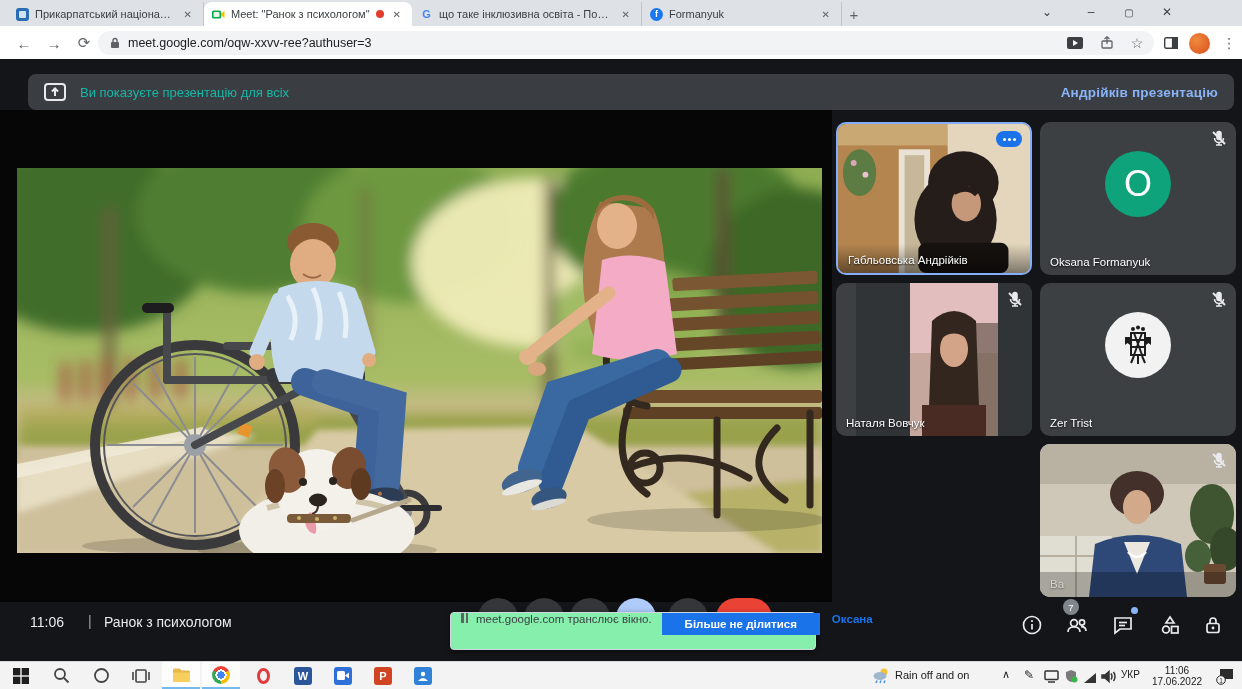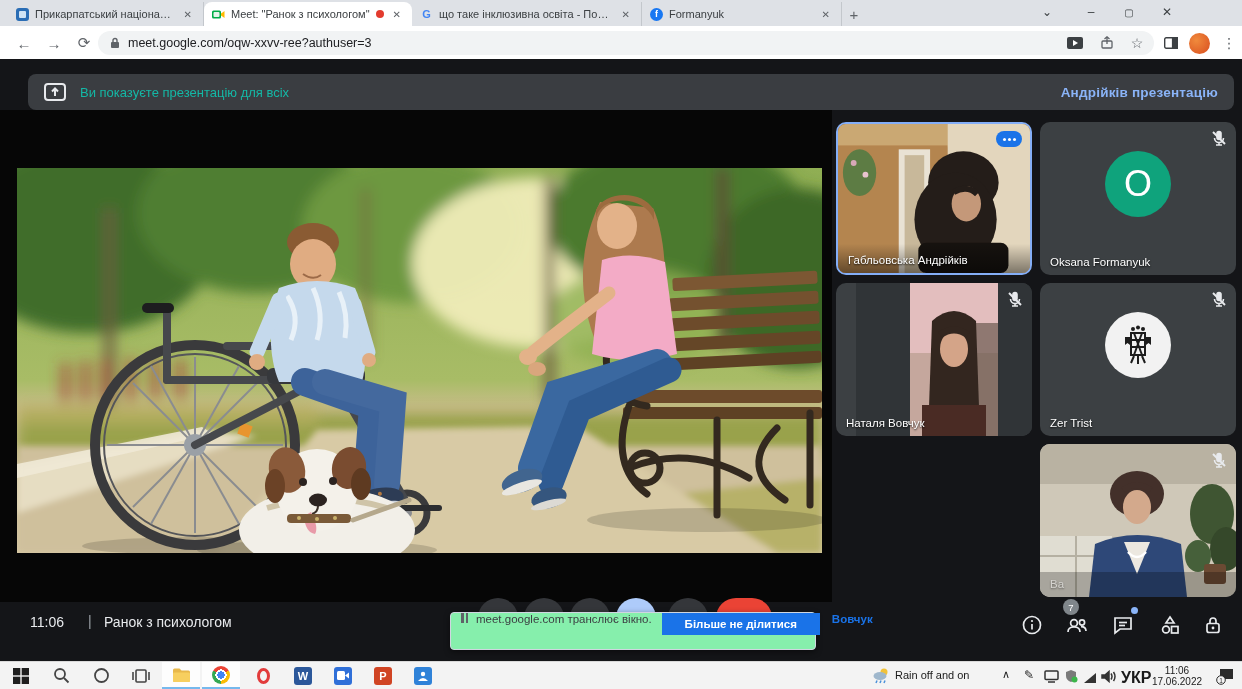--- a/index.html
+++ b/index.html
@@ -471,21 +471,21 @@
   <div class="ctrl" style="left:668px;"></div>
   <div class="ctrl red" style="left:716px;"></div>
 
   <div class="sharebar">
     <span class="pause-ic">
         <i></i>
         <i></i>
       </span>
     <span class="share-msg">meet.google.com транслює вікно.</span>
     <span class="share-btn">Більше не ділитися</span>
-    <span class="share-hide">Вовчук</span>
+    <span class="share-hide">Оксана</span>
   </div>
 
   <div class="badge7">7</div>
   <div class="chatdot"></div>
   <div class="ficon" style="left:1020px;">
     <svg width="22" height="22" viewBox="0 0 22 22" fill="none" stroke="#e8eaed" stroke-width="1.7">
         <circle cx="11" cy="11" r="8.5"></circle>
         <line x1="11" y1="10" x2="11" y2="15.5"></line>
         <circle cx="11" cy="7" r="1.1" fill="#e8eaed" stroke="none"></circle>
       </svg>
@@ -610,21 +610,21 @@
       <svg width="14" height="12" viewBox="0 0 14 12" fill="#333">
           <polygon points="1,11 13,11 13,1"></polygon>
         </svg>
     </div>
     <div class="abs" style="left:1101px;top:7px;">
       <svg width="15" height="13" viewBox="0 0 15 13" fill="none" stroke="#333" stroke-width="1.5">
           <path d="M1,5 h3 l4,-3.5 v10 L4,8 H1 Z" fill="#333"></path>
           <path d="M10,3.5 q2,3 0,6 M12.5,2 q3,4.5 0,9"></path>
         </svg>
     </div>
-    <div class="tray-txt" style="left:1121px;font-weight:bold;font-size:16px;">УКР</div>
+    <div class="tray-txt" style="left:1121px;font-weight:normal;font-size:10px;">УКР</div>
     <div class="clock">
       <div>11:06</div>
       <div>17.06.2022</div>
     </div>
     <div class="abs" style="left:1216px;top:5px;">
       <svg width="19" height="18" viewBox="0 0 19 18">
           <path d="M4,2 h13 v10 h-8 l-3,3 v-3 h-2 Z" fill="#2b2b2b"></path>
           <circle cx="5" cy="13" r="4.3" fill="#f3f3f3" stroke="#2b2b2b" stroke-width="1"></circle>
           <text x="5" y="16" font-size="6.5" text-anchor="middle" fill="#2b2b2b">1</text>
         </svg>

